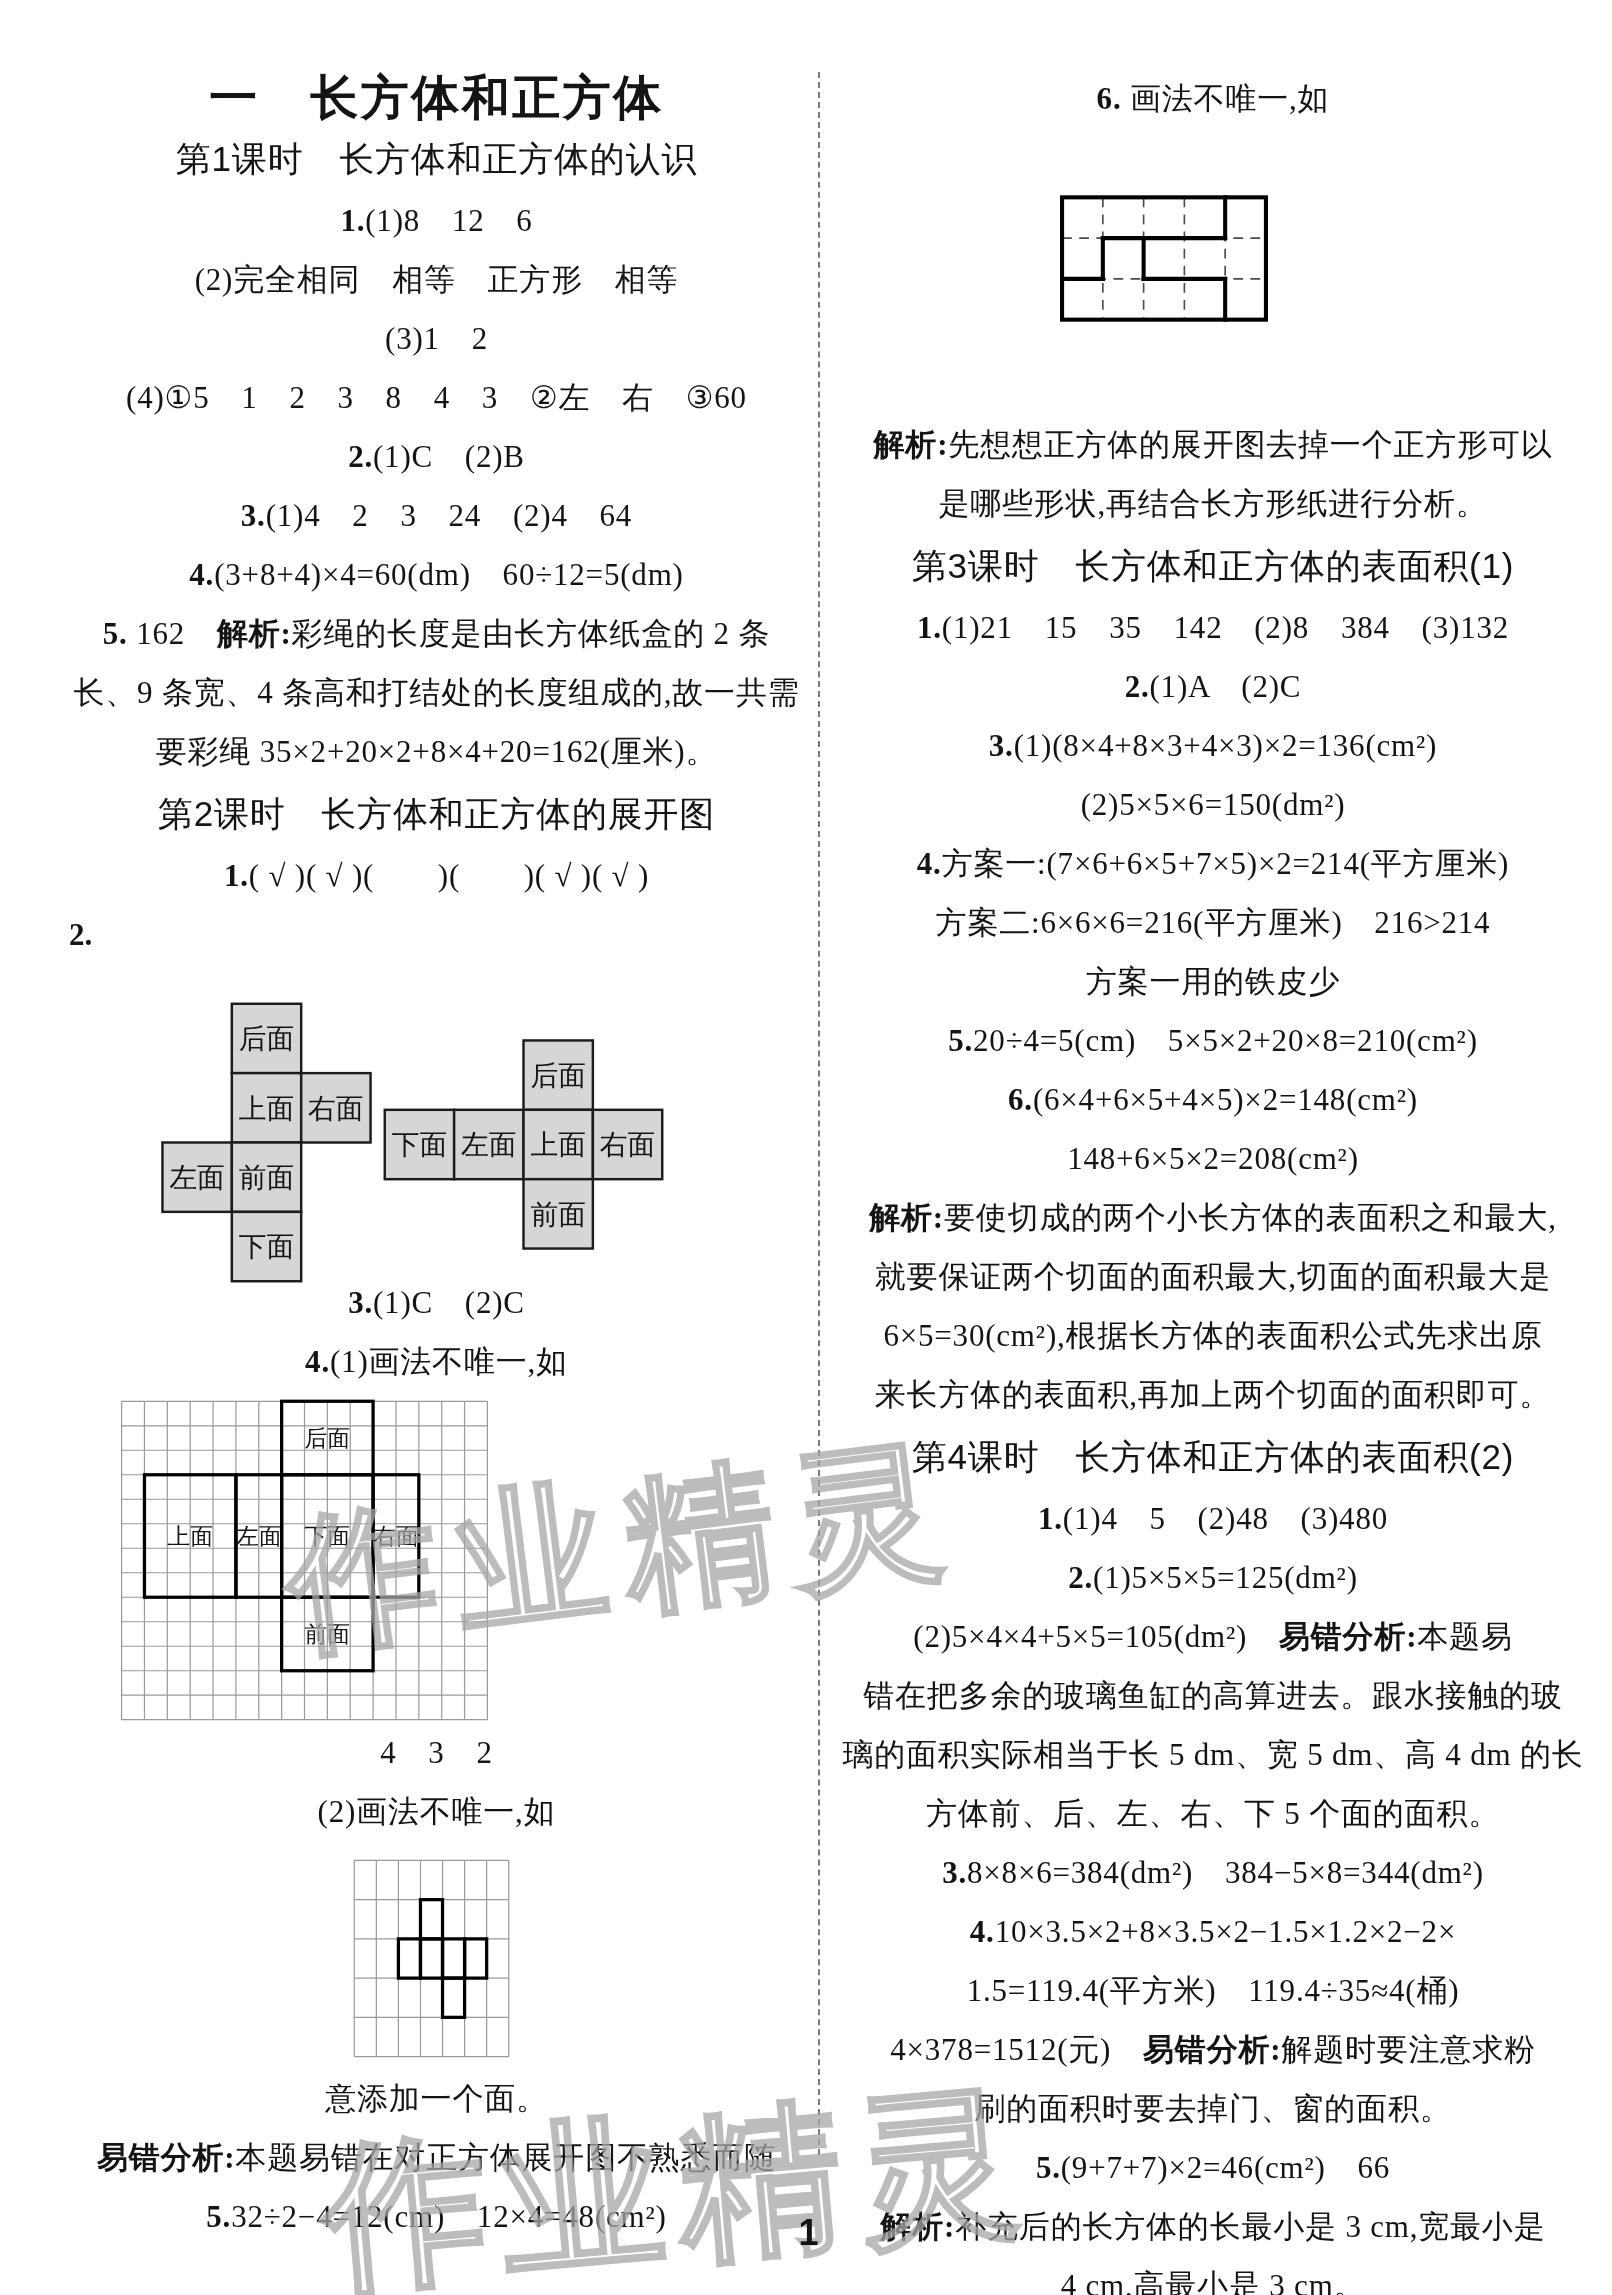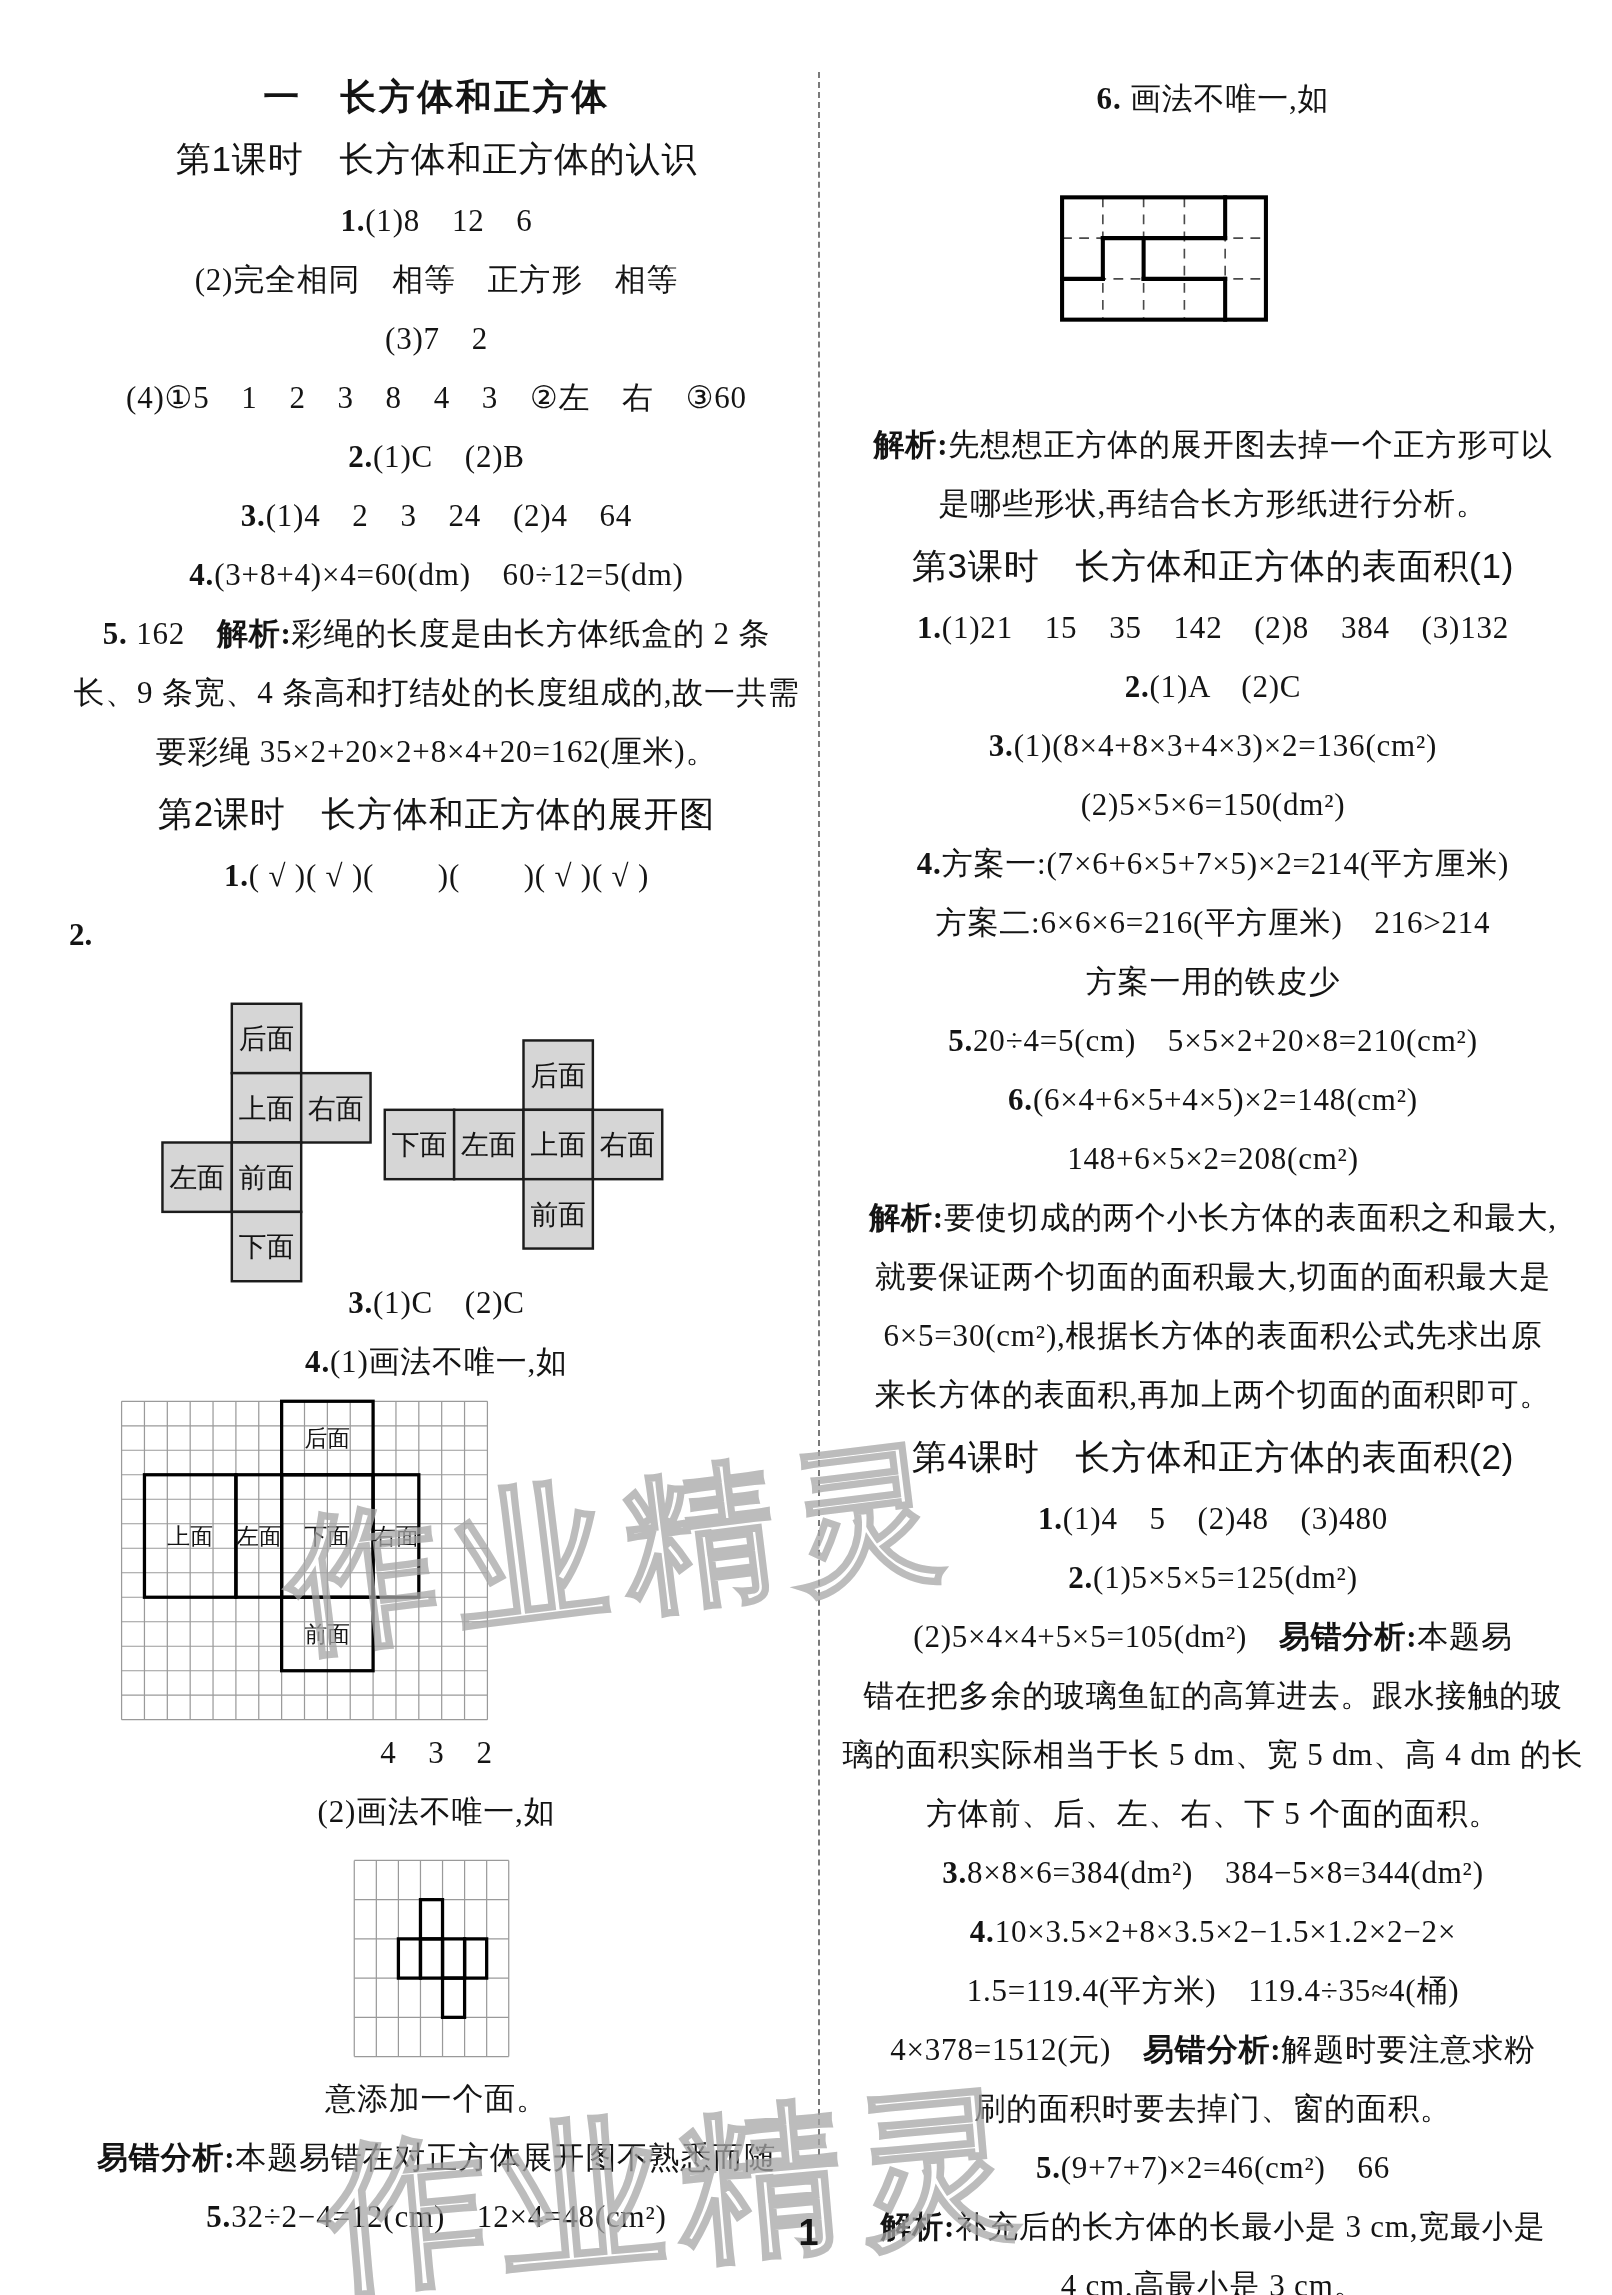--- a/index.html
+++ b/index.html
@@ -2,21 +2,21 @@
 <html style="font-size:13px"><head>
 <meta charset="utf-8">
 <style>
   html,body{margin:0;padding:0;background:#e8e8e8;}
   .page{position:relative;width:1613px;height:2295px;background:#ffffff;overflow:hidden;
         font-family:"Liberation Serif","DejaVu Serif","DejaVu Sans",serif;color:#141414;}
   .col{position:absolute;top:69px;}
   #col-left{left:69px;width:735px;}
   #col-right{left:829px;width:768px;}
   .divider{position:absolute;left:818px;top:72px;height:2083px;border-left:2.5px dashed #7a7a7a;}
-  .block-title{height:57px;line-height:57px;font-size:36px;font-weight:bold;text-align:center;letter-spacing:2.5px;white-space:pre;}
+  .block-title{height:57px;line-height:57px;font-size:48px;font-weight:bold;text-align:center;letter-spacing:2.5px;white-space:pre;}
   .block-header{height:65px;line-height:65px;font-size:35px;font-weight:normal;text-align:center;
         font-family:"Liberation Sans","DejaVu Sans",sans-serif;letter-spacing:0.8px;white-space:pre;}
   .block-line{height:59px;line-height:59px;font-size:31px;white-space:pre;letter-spacing:0.8px;text-align:center;}
   .block-line b{font-weight:700;}
   .nets-block{position:relative;height:368px;}
   .nets-block .item-no{position:absolute;left:0;top:0;height:59px;line-height:59px;font-size:31px;font-weight:700;white-space:pre;}
   .net-pos-0{position:absolute;left:91px;top:96px;}
   .net-pos-1{position:absolute;left:313px;top:133px;}
   .biggrid-block{height:325px;padding-top:6.5px;}
   .biggrid-block svg{margin-left:49px;display:block;}
@@ -35,21 +35,21 @@
 </head>
 <body>
 
 <div class="page">
   <div class="divider"></div>
   <div class="col" id="col-left">
       <div class="block-title">一　长方体和正方体</div>
       <div class="block-header">第1课时　长方体和正方体的认识</div>
       <div class="block-line"><b>1.</b><span>(1)8　12　6</span></div>
       <div class="block-line"><span>(2)完全相同　相等　正方形　相等</span></div>
-      <div class="block-line"><span>(3)7　2</span></div>
+      <div class="block-line"><span>(3)1　2</span></div>
       <div class="block-line"><span>(4)①5　1　2　3　8　4　3　②左　右　③60</span></div>
       <div class="block-line"><b>2.</b><span>(1)C　(2)B</span></div>
       <div class="block-line"><b>3.</b><span>(1)4　2　3　24　(2)4　64</span></div>
       <div class="block-line"><b>4.</b><span>(3+8+4)×4=60(dm)　60÷12=5(dm)</span></div>
       <div class="block-line"><b>5.</b><span> 162　</span><b>解析:</b><span>彩绳的长度是由长方体纸盒的 2 条</span></div>
       <div class="block-line"><span>长、9 条宽、4 条高和打结处的长度组成的,故一共需</span></div>
       <div class="block-line"><span>要彩绳 35×2+20×2+8×4+20=162(厘米)。</span></div>
       <div class="block-header">第2课时　长方体和正方体的展开图</div>
       <div class="block-line"><b>1.</b><span>( √ )( √ )(　　)(　　)( √ )( √ )</span></div>
       <div class="nets-block">

